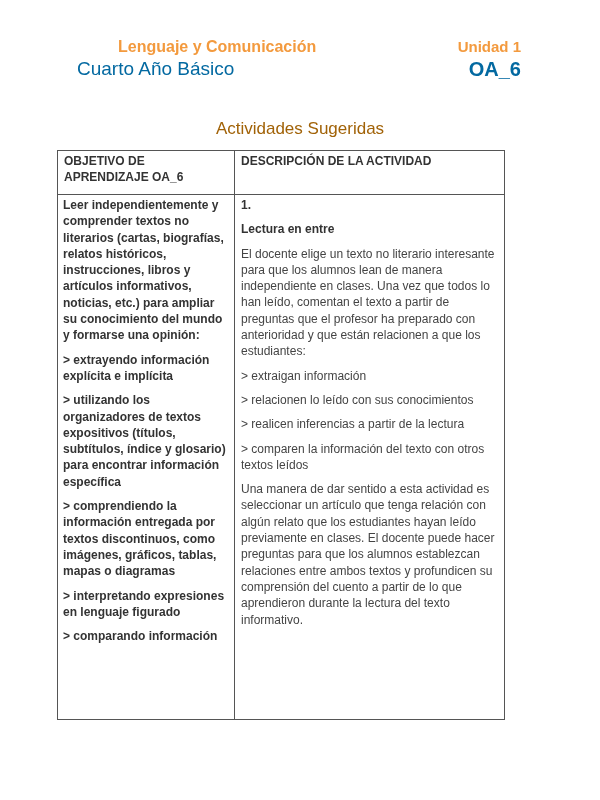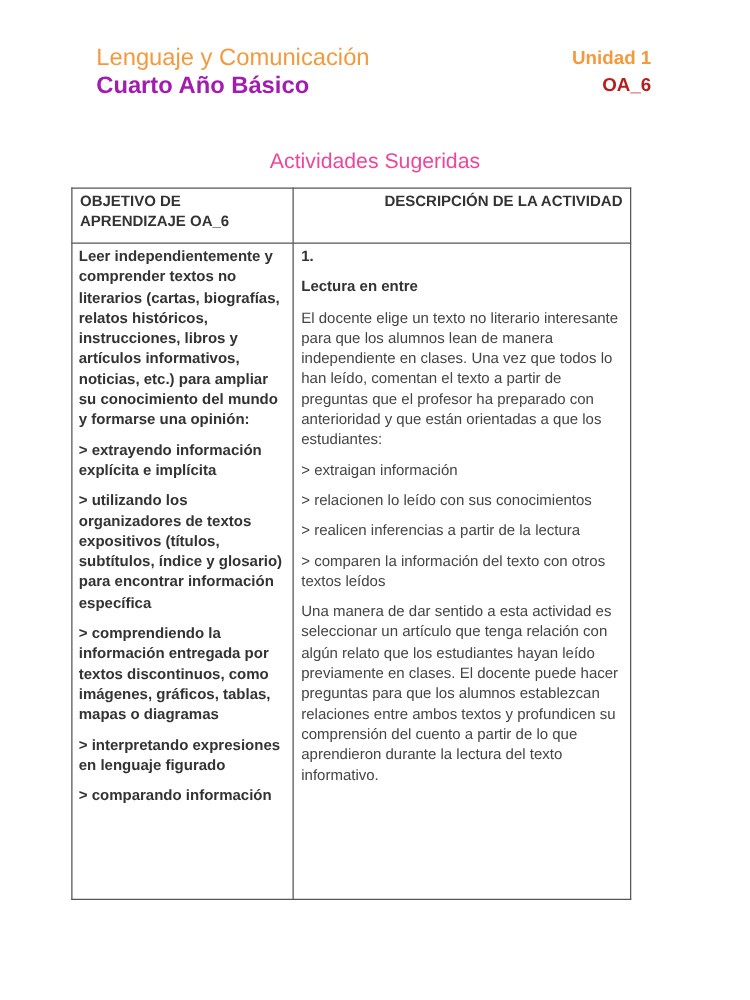--- a/index.html
+++ b/index.html
@@ -1,28 +1,28 @@
 <!DOCTYPE html>
 <html><head>
 <meta charset="utf-8">
 <style>
   html, body { margin: 0; padding: 0; }
   body { width: 600px; height: 800px; background: #ffffff; position: relative; overflow: hidden; font-family: "Liberation Sans", sans-serif; color: #3a3a3a; }
   .hdr-left { position: absolute; left: 77px; top: 36px; }
   .hdr-right { position: absolute; right: 79px; top: 36px; text-align: right; }
-  .subject { font-size: 19px; font-weight: normal; color: #f39a3e; line-height: 22px; }
-  .grade { font-size: 19px; font-weight: bold; color: #a21caf; line-height: 22px; }
+  .subject { font-size: 16px; font-weight: bold; color: #f39a3e; line-height: 22px; margin-left: 41px; }
+  .grade { font-size: 19px; font-weight: normal; color: #0369a1; line-height: 22px; }
   .unit { font-size: 15px; font-weight: bold; color: #f39a3e; line-height: 22px; }
-  .oa { font-size: 15px; font-weight: bold; color: #b91c1c; line-height: 22px; }
-  .section-title { position: absolute; left: 0; width: 600px; top: 119px; text-align: center; font-size: 17px; color: #ec4899; }
+  .oa { font-size: 20px; font-weight: bold; color: #0369a1; line-height: 22px; }
+  .section-title { position: absolute; left: 0; width: 600px; top: 119px; text-align: center; font-size: 17px; color: #a16207; }
   table.acts { position: absolute; left: 57px; top: 150px; width: 448px; border-collapse: collapse; }
   table.acts td { border: 1.5px solid #555555; vertical-align: top; padding: 0; }
   .col-left { width: 164px; }
   .h-left { padding: 2px 6px 0 6px !important; height: 41px; font-size: 12px; font-weight: bold; line-height: 16px; color: #333; }
-  .h-right { padding: 2px 6px 0 6px !important; text-align: right; font-size: 12px; font-weight: bold; line-height: 16px; color: #333; }
+  .h-right { padding: 2px 6px 0 6px !important; text-align: left; font-size: 12px; font-weight: bold; line-height: 16px; color: #333; }
   .b-left { padding: 2px 4px 6px 5px !important; height: 516px; font-size: 12px; font-weight: bold; line-height: 16.3px; color: #333; margin-left: 20px; }
   .b-left p { margin: 0 0 8px 0; }
   .b-right { padding: 2px 6px 6px 6px !important; font-size: 12px; line-height: 16.3px; color: #444; }
   .b-right p { margin: 0 0 8px 0; }
   .b-right .num { font-weight: bold; color: #333; margin-bottom: 8px; }
   .b-right .act-title { font-weight: bold; color: #333; }
 </style>
 </head>
 <body>
 
@@ -48,21 +48,21 @@
       <p>Leer independientemente y comprender textos no literarios (cartas, biografías, relatos históricos, instrucciones, libros y artículos informativos, noticias, etc.) para ampliar su conocimiento del mundo y formarse una opinión:</p>
       <p>&gt; extrayendo información explícita e implícita</p>
       <p>&gt; utilizando los organizadores de textos expositivos (títulos, subtítulos, índice y glosario) para encontrar información específica</p>
       <p>&gt; comprendiendo la información entregada por textos discontinuos, como imágenes, gráficos, tablas, mapas o diagramas</p>
       <p>&gt; interpretando expresiones en lenguaje figurado</p>
       <p>&gt; comparando información</p>
     </td>
     <td class="b-right">
       <p class="num">1.</p>
       <p class="act-title">Lectura en entre</p>
-      <p>El docente elige un texto no literario interesante para que los alumnos lean de manera independiente en clases. Una vez que todos lo han leído, comentan el texto a partir de preguntas que el profesor ha preparado con anterioridad y que están orientadas a que los estudiantes:</p>
+      <p>El docente elige un texto no literario interesante para que los alumnos lean de manera independiente en clases. Una vez que todos lo han leído, comentan el texto a partir de preguntas que el profesor ha preparado con anterioridad y que están relacionen a que los estudiantes:</p>
       <p>&gt; extraigan información</p>
       <p>&gt; relacionen lo leído con sus conocimientos</p>
       <p>&gt; realicen inferencias a partir de la lectura</p>
       <p>&gt; comparen la información del texto con otros textos leídos</p>
       <p>Una manera de dar sentido a esta actividad es seleccionar un artículo que tenga relación con algún relato que los estudiantes hayan leído previamente en clases. El docente puede hacer preguntas para que los alumnos establezcan relaciones entre ambos textos y profundicen su comprensión del cuento a partir de lo que aprendieron durante la lectura del texto informativo.</p>
     </td>
   </tr>
 </tbody>
   </table>
 

